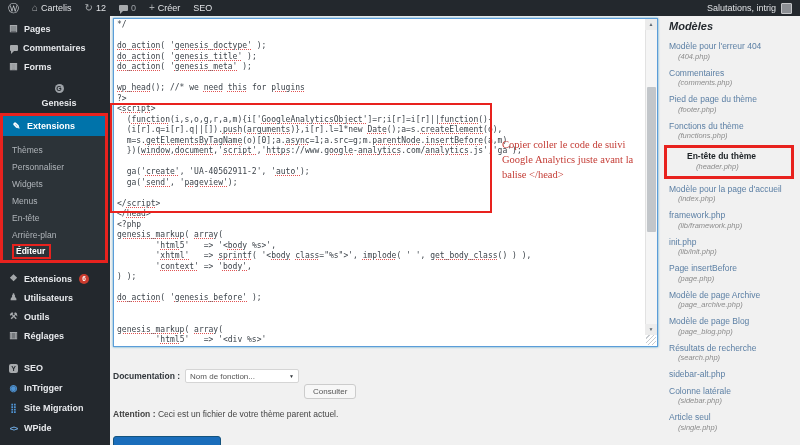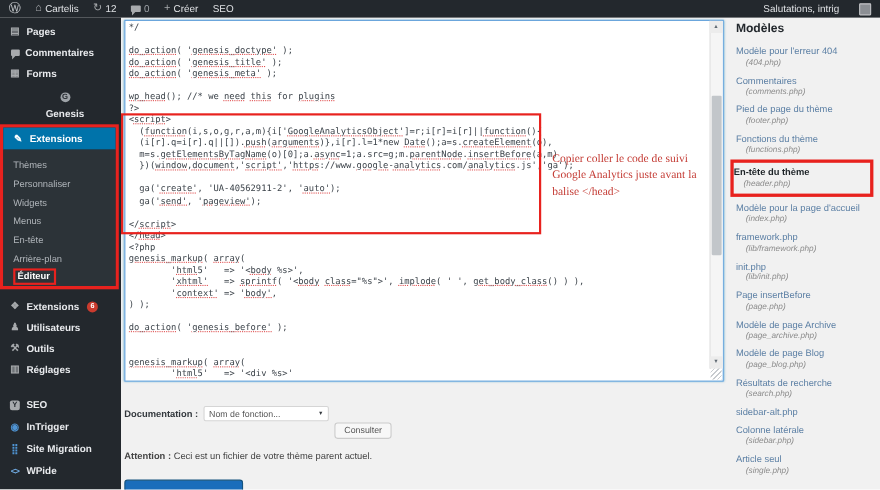--- a/index.html
+++ b/index.html
@@ -12,21 +12,21 @@
 
   
   .admin-bar {
     position:absolute; left:0; top:0; width:800px; height:16px;
     background:#23282d; color:#dfe1e4; display:flex; align-items:center;
     padding:0 8px; font-size:9px; z-index:30;
   }
   .ab-item { display:flex; align-items:center; gap:3px; margin-right:13px; height:16px; cursor:pointer; }
   .ab-icon { font-size:10px; line-height:10px; color:#a7aaad; }
   .ab-wp { font-size:11px; color:#c9ccd0; }
-  .ab-right { margin-left:auto; display:flex; align-items:center; gap:18px; }
+  .ab-right { margin-left:auto; display:flex; align-items:center; gap:5px; }
   .ab-muted { color:#9ea3a8; }
   .avatar { width:11px; height:11px; background:#8c8f94; border:1px solid #c3c4c7; border-radius:1px; }
   .bubble { width:9px; height:6px; background:#a7aaad; border-radius:1px; position:relative; display:inline-block; }
   .bubble::after { content:""; position:absolute; left:1px; bottom:-3px;
     border-left:3px solid #a7aaad; border-bottom:3px solid transparent; }
 
   
   .left-sidebar {
     position:absolute; left:0; top:16px; width:110px; height:429px;
     background:#23282d; z-index:20; padding-top:3px;
@@ -95,25 +95,25 @@
     padding:0 8px; font-size:8px; color:#555; display:flex; align-items:center; cursor:pointer;margin-top:31px; }
   .attention-row { margin:10px 0 0 3px; font-size:8.5px; color:#444; }
   .attention-row b { font-weight:bold; }
   .btn-primary { display:inline-flex; align-items:center; margin:17px 0 0 3px; height:32px;
     background:var(--button_blue); border:1px solid #14537e; border-radius:3px; padding:0 9px;
     color:#fff; font-size:8.5px; font-weight:bold; cursor:pointer; }
 
   
   .templates-sidebar { position:absolute; left:662px; top:16px; width:138px; height:429px;
     padding:4px 6px 0 7px; overflow:hidden; }
-  .tpl-heading { font-size:11px; font-weight:bold; color:#23282d; margin-bottom:9px; }
+  .tpl-heading { font-size:11px; font-weight:bold; color:#23282d; margin-bottom:9px;font-style:italic; }
   .tpl-entry { margin-bottom:6px; cursor:pointer; }
   .tpl-label { font-size:8.5px; line-height:10.5px; color:#5b7fa4; }
   .tpl-file { font-size:7.5px; line-height:10px; font-style:italic; color:#8c8c8c; padding-left:9px; }
-  .tpl-entry.active { border:3px solid var(--highlight_red); padding:3px 0 4px; margin:-2px 0 5px -5px; }
+  .tpl-entry.active { border:3px solid var(--highlight_red); padding:3px 20px 4px; margin:-2px 0 5px -5px; }
   .tpl-entry.active .tpl-label { color:#1d2327; font-weight:bold; }
 </style>
 </head>
 <body>
 
 <div class="admin-bar" data-name="admin-bar">
   <div class="ab-item" data-name="wordpress-menu">
     <span class="ab-icon ab-wp" data-name="wordpress-logo-icon">Ⓦ</span>
   </div>
   <div class="ab-item" data-name="site-name-link">

